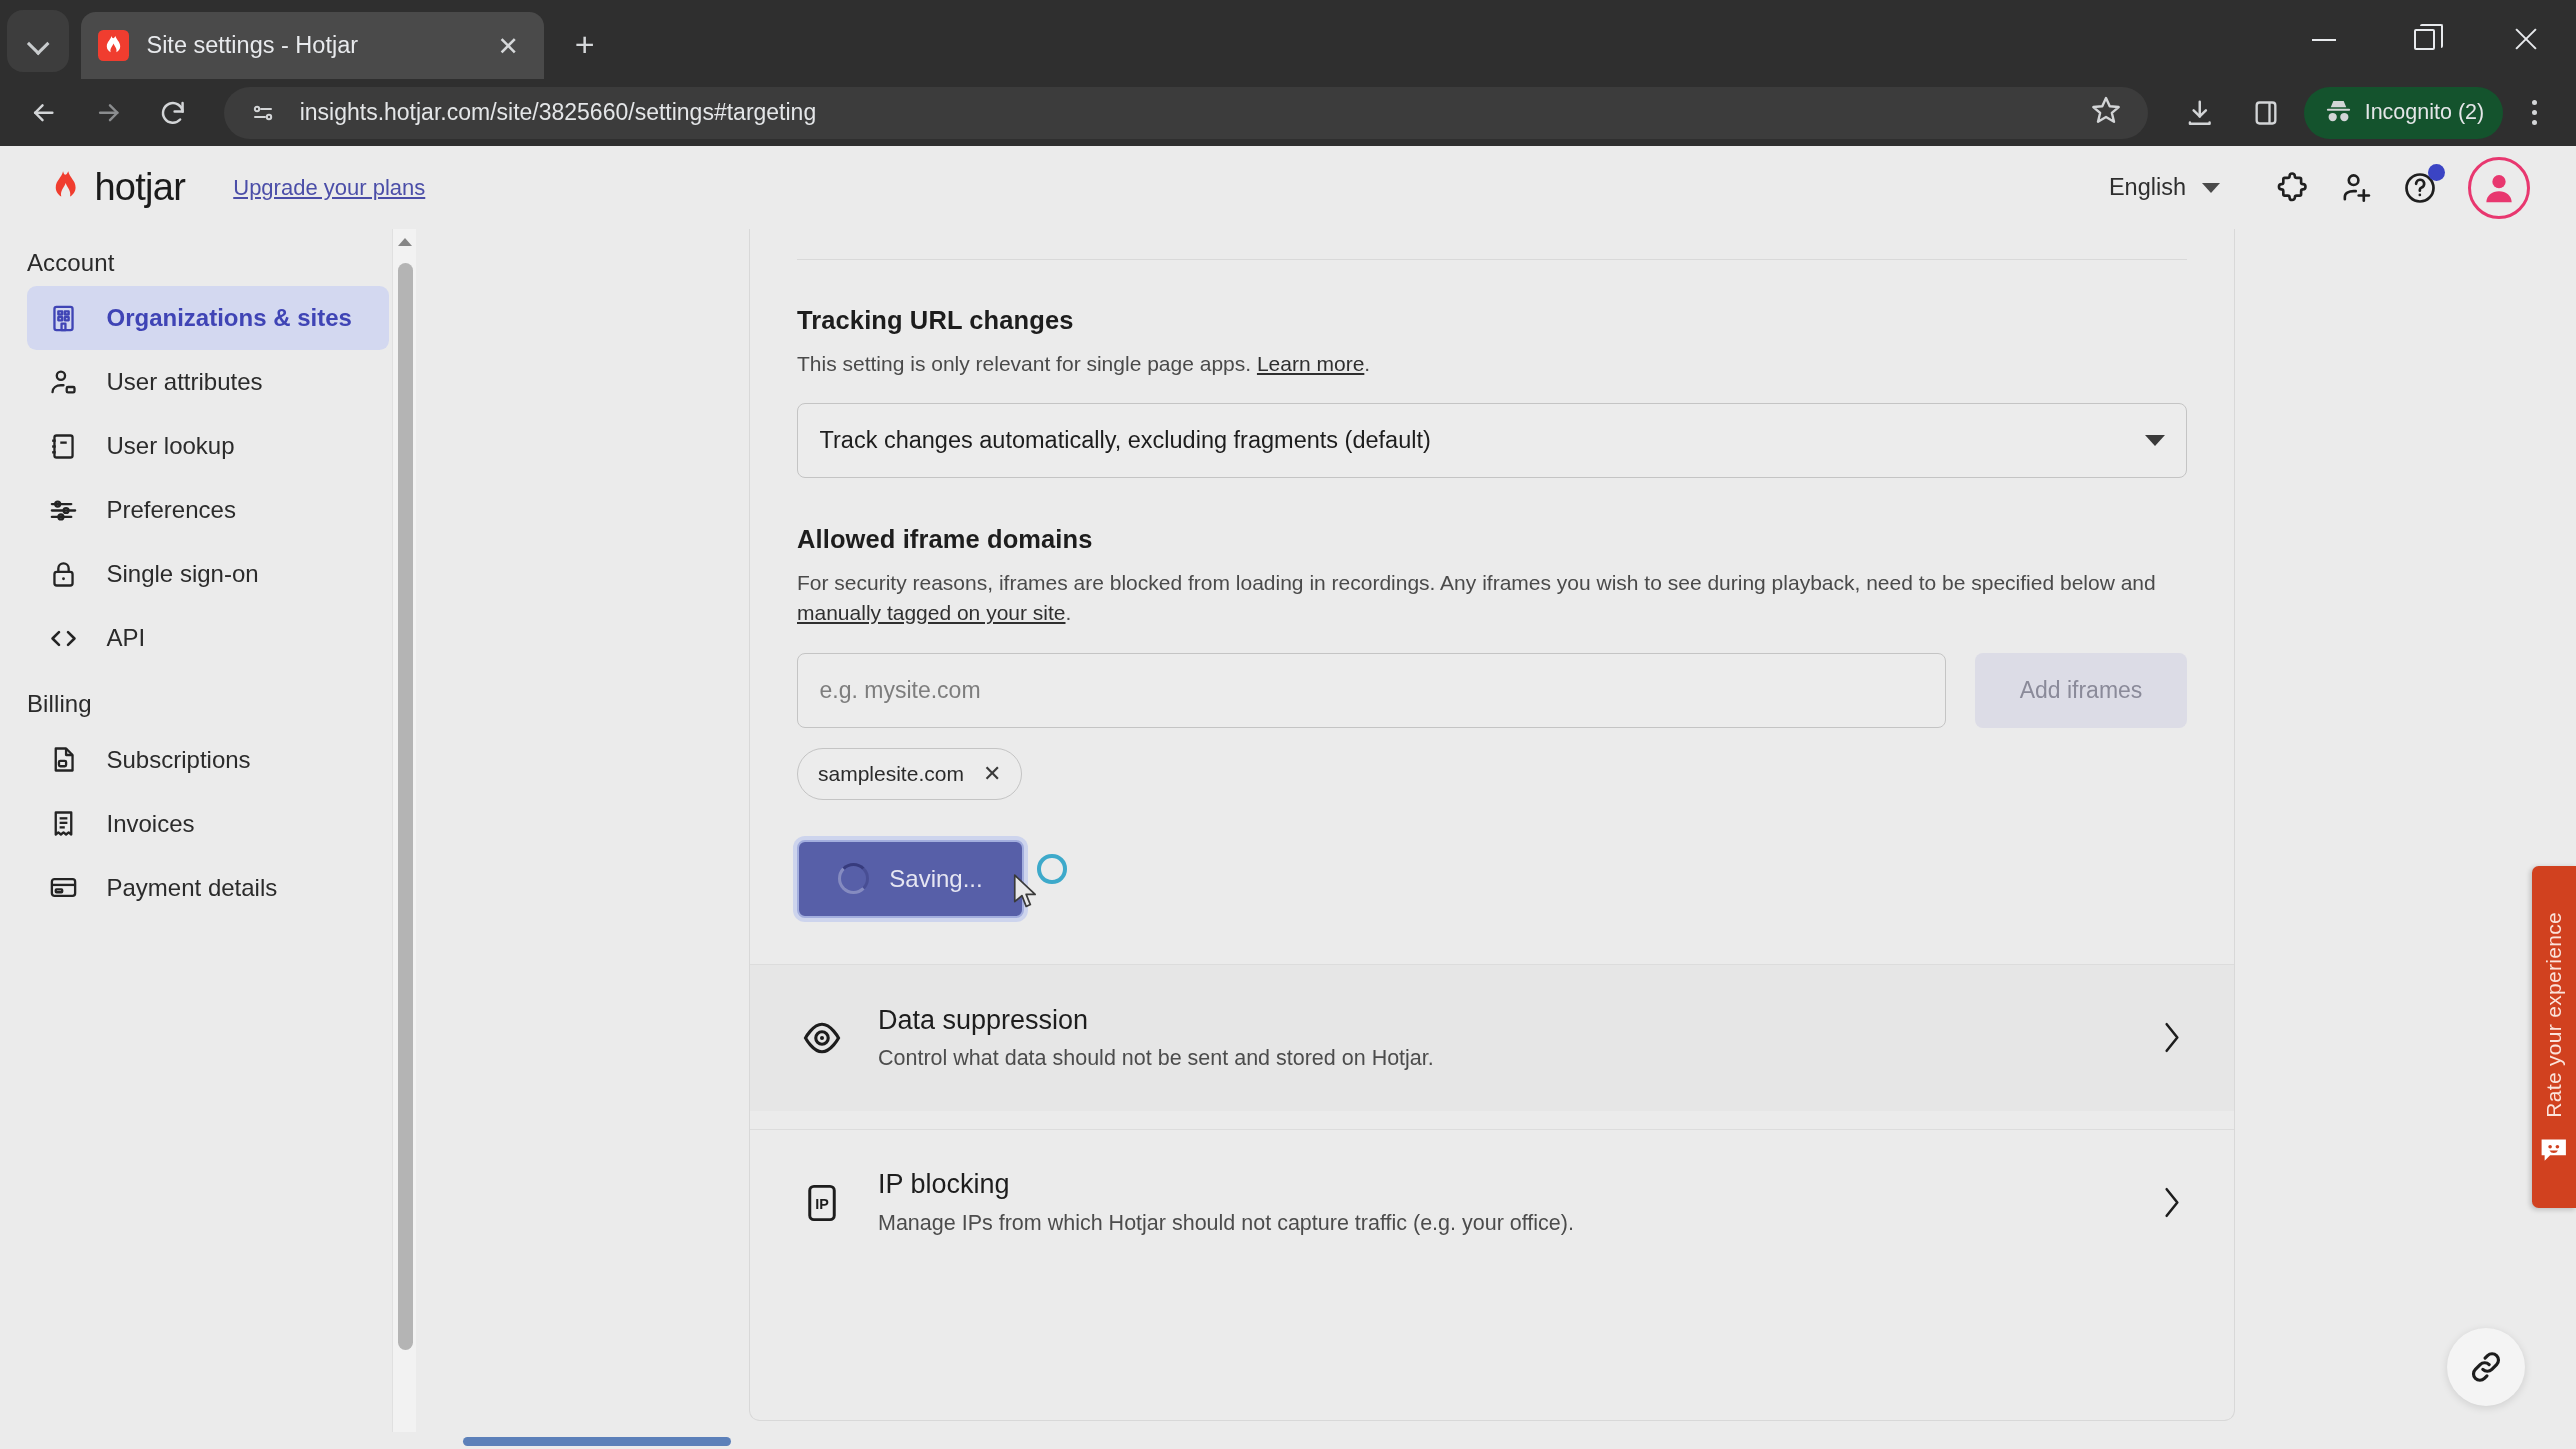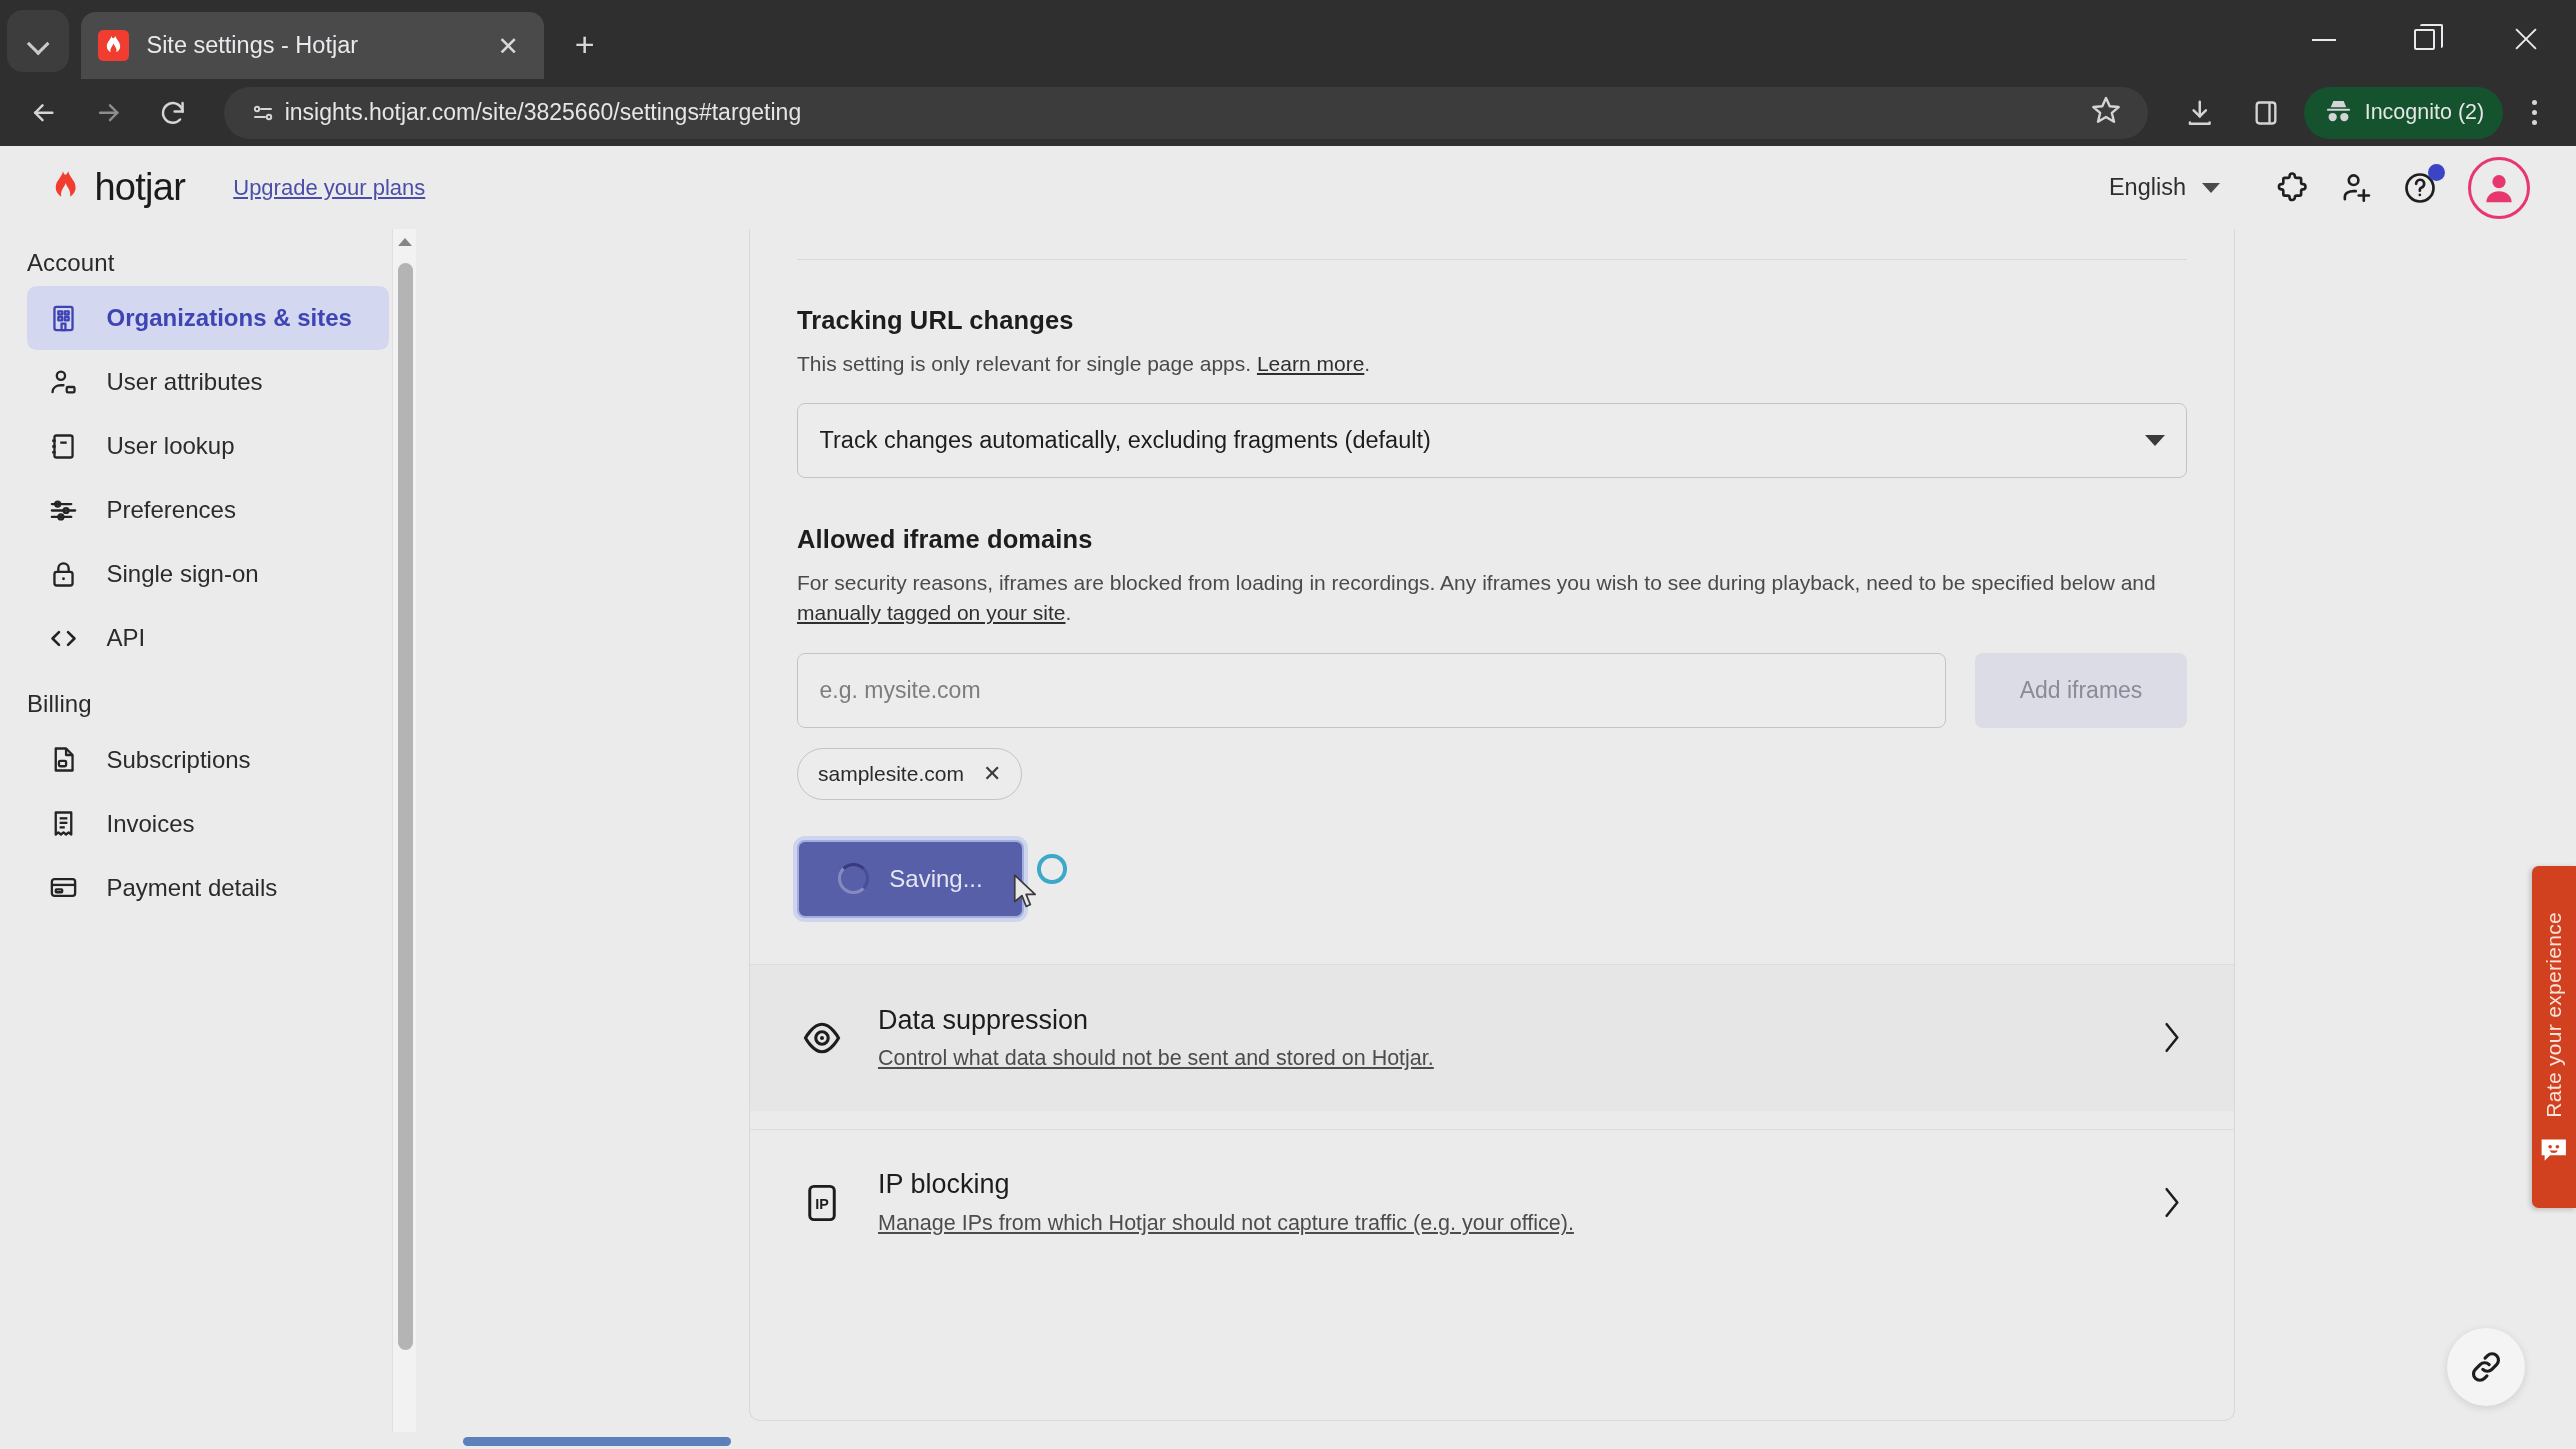--- a/index.html
+++ b/index.html
@@ -94,21 +94,21 @@
     flex: 1 1 auto; height: 52px; margin: 0 14.8px;
     background: #3c3c3c; border-radius: 27px;
     display: flex; align-items: center; padding: 0 20px;
     position: relative;
   }
   .omnibox-icon {
     width: 39px; height: 39px; border-radius: 50%;
     display: flex; align-items: center; justify-content: center; flex: 0 0 auto;
   }
   .omnibox-url {
-    margin-left: 2px; color: #e4e6e8; font-size: 23px;
+    margin-left: 17px; color: #e4e6e8; font-size: 23px;
     white-space: nowrap; overflow: hidden;
   }
   .omnibox-star { margin-left: auto; width: 38px; height: 38px; flex: 0 0 auto; }
   .tb-icon {
     width: 58px; height: 58px; margin-left: 8px; flex: 0 0 auto;
     display: flex; align-items: center; justify-content: center;
   }
   .incognito-pill {
     height: 52px; margin-left: 9.4px; background: #14532d; border-radius: 27px;
     display: flex; align-items: center; padding: 0 19px; flex: 0 0 auto;
@@ -247,21 +247,21 @@
 
   .row-divider { height: 0.7px; background: #dcdcdc; margin-top: 17.4px; }
 
   .settings-row {
     display: flex; align-items: center; gap: 31px; padding: 40px 47px 40px 47px;
   }
   .settings-row.hl { background: #e6e6e6; }
   .row-ico { width: 50px; height: 50px; flex: 0 0 auto; display: flex; align-items: center; justify-content: center; }
   .row-text { flex: 1 1 auto; }
   .row-title { font-size: 27px; color: #1d1d1d; }
-  .row-sub { font-size: 21.5px; color: #4c4c4c; margin-top: 10.7px; text-decoration: underline; }
+  .row-sub { font-size: 21.5px; color: #4c4c4c; margin-top: 10.7px; }
   .row-chev { width: 29.5px; flex: 0 0 auto; display: flex; align-items: center; justify-content: center; }
 
   
   .feedback-tab {
     position: absolute; right: 0; top: 637px; width: 44px; height: 342px;
     background: #d1411f; border-radius: 6.7px 0 0 6.7px;
     display: flex; flex-direction: column; align-items: center; justify-content: center; gap: 19px;
     box-shadow: -1.3px 1.3px 5.4px rgba(0,0,0,.18);
   }
   .feedback-text {

